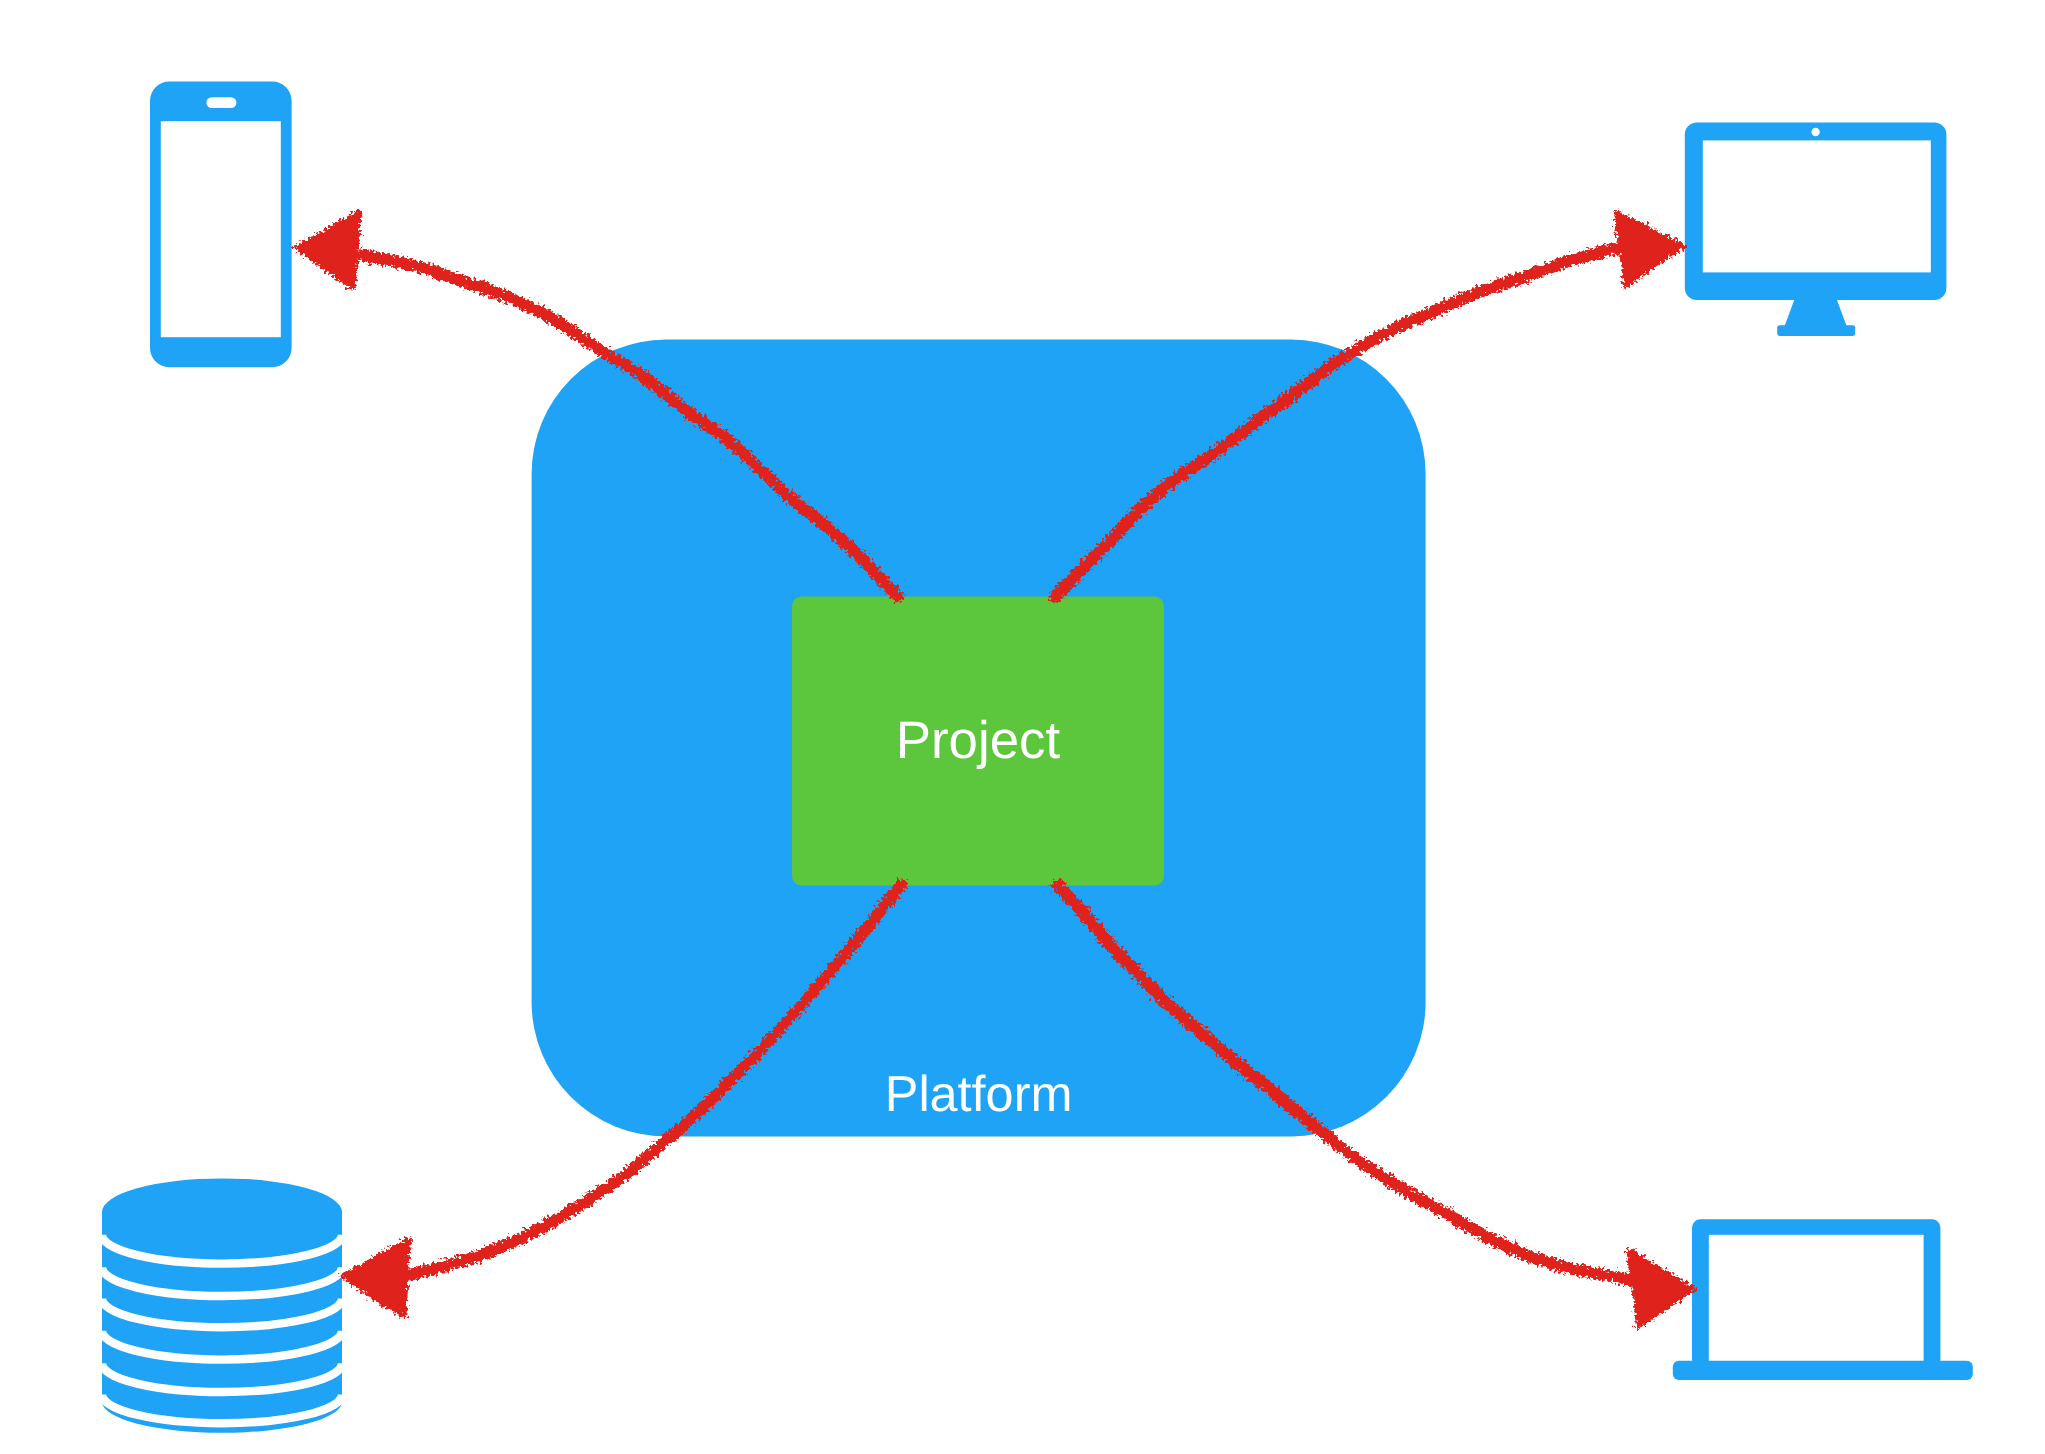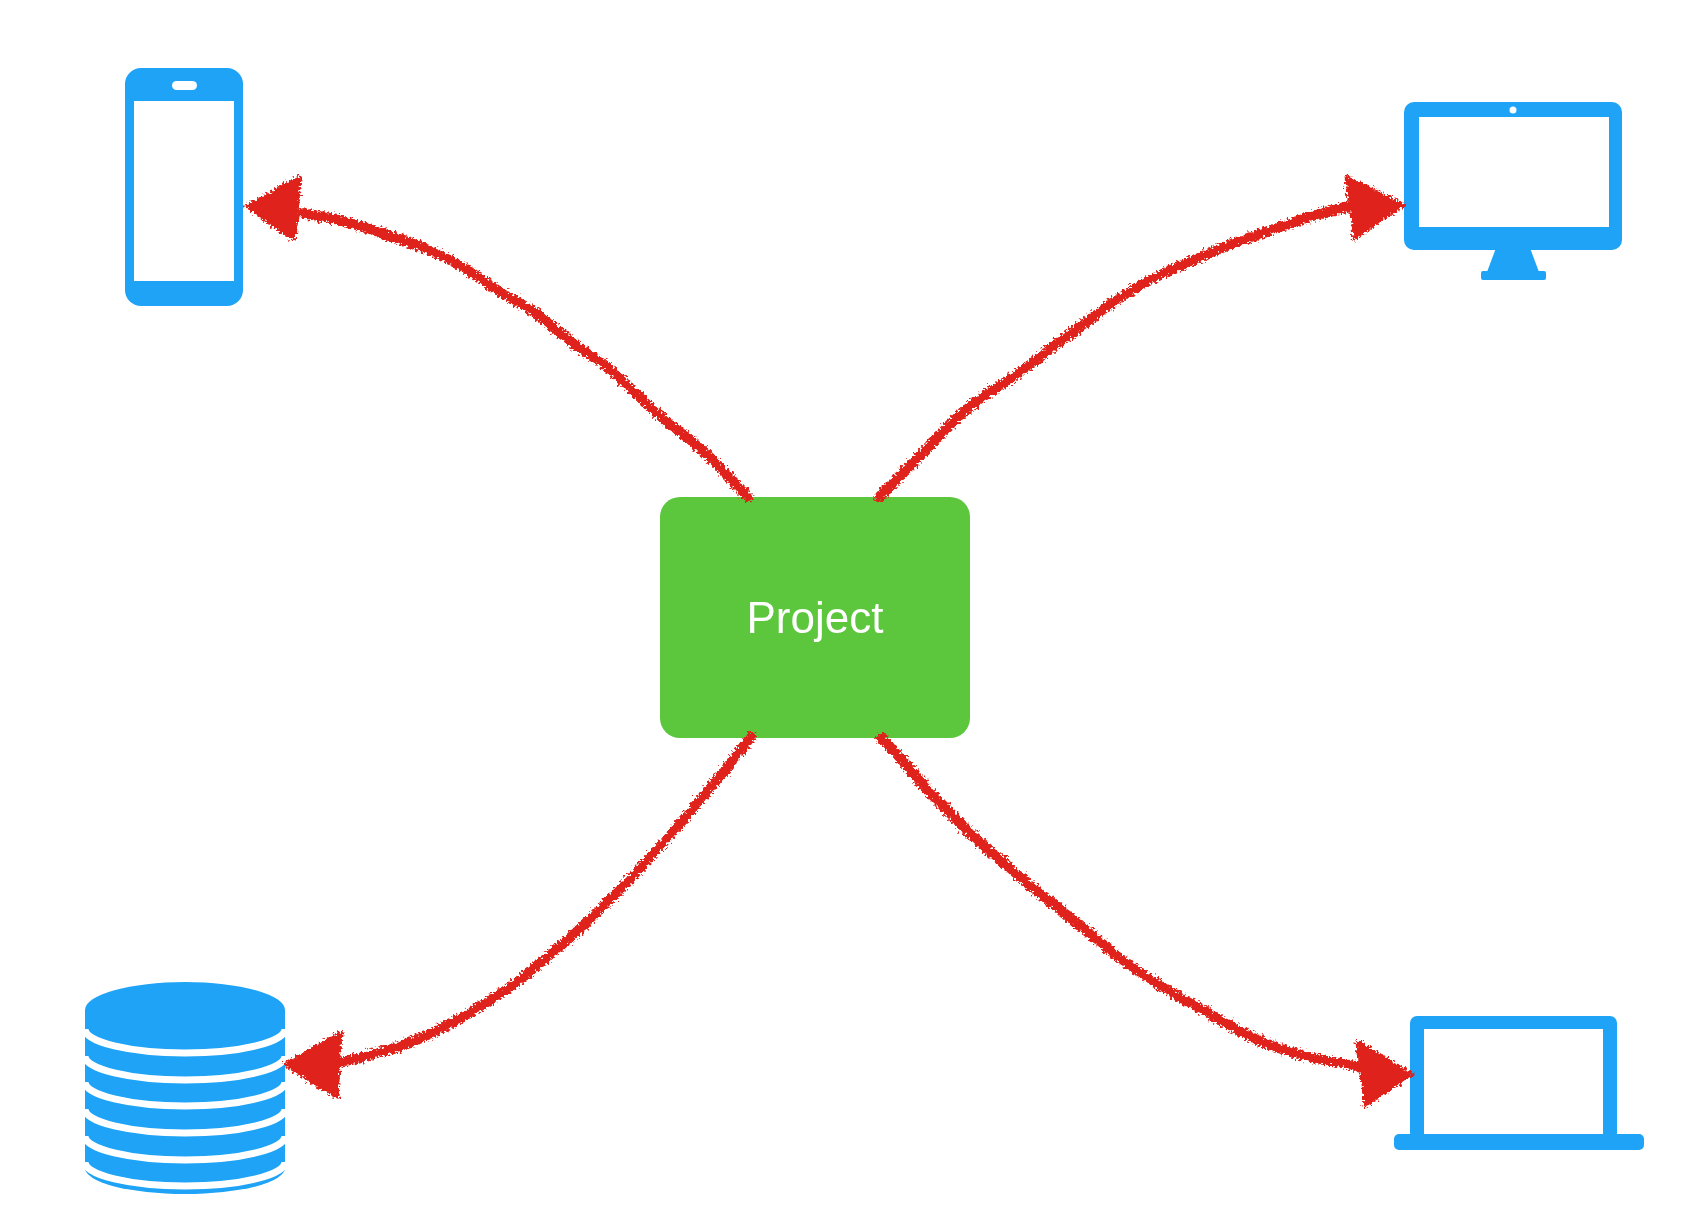--- a/index.html
+++ b/index.html
@@ -25,21 +25,21 @@
   }
   .platform-label{
     color:var(--white);
     font-size:42px;line-height:1;
     padding-bottom:14px;
   }
   .project-box{
     position:absolute;
     left:660px;top:497px;width:310px;height:241px;
     background:var(--green);
-    border-radius:20px;
+    border-radius:8px;
     display:flex;align-items:center;justify-content:center;
   }
   .project-label{
     color:var(--white);
     font-size:44px;line-height:1;
   }
   svg.overlay{
     position:absolute;left:0;top:0;width:1704px;height:1212px;
     pointer-events:none;
   }
@@ -47,20 +47,23 @@
   .whitefill{fill:var(--white);}
   .dbline{fill:none;stroke:var(--white);stroke-width:7;}
   .redline{fill:none;stroke:var(--red);stroke-width:10;stroke-linecap:round;}
   .redfill{fill:var(--red);stroke:var(--red);stroke-width:3;stroke-linejoin:round;}
 </style>
 </head>
 <body>
 
 <div class="canvas">
 
+  <div class="platform-box">
+    <span class="platform-label">Platform</span>
+  </div>
 
   <div class="project-box">
     <span class="project-label">Project</span>
   </div>
 
   <svg class="overlay" viewBox="0 0 1704 1212" xmlns="http://www.w3.org/2000/svg">
     <defs>
       <filter id="crayon" x="-15%" y="-15%" width="130%" height="130%">
         <feTurbulence type="fractalNoise" baseFrequency="0.008" numOctaves="2" seed="7" result="warp"></feTurbulence>
         <feDisplacementMap in="SourceGraphic" in2="warp" scale="12" xChannelSelector="R" yChannelSelector="G" result="warped"></feDisplacementMap>

